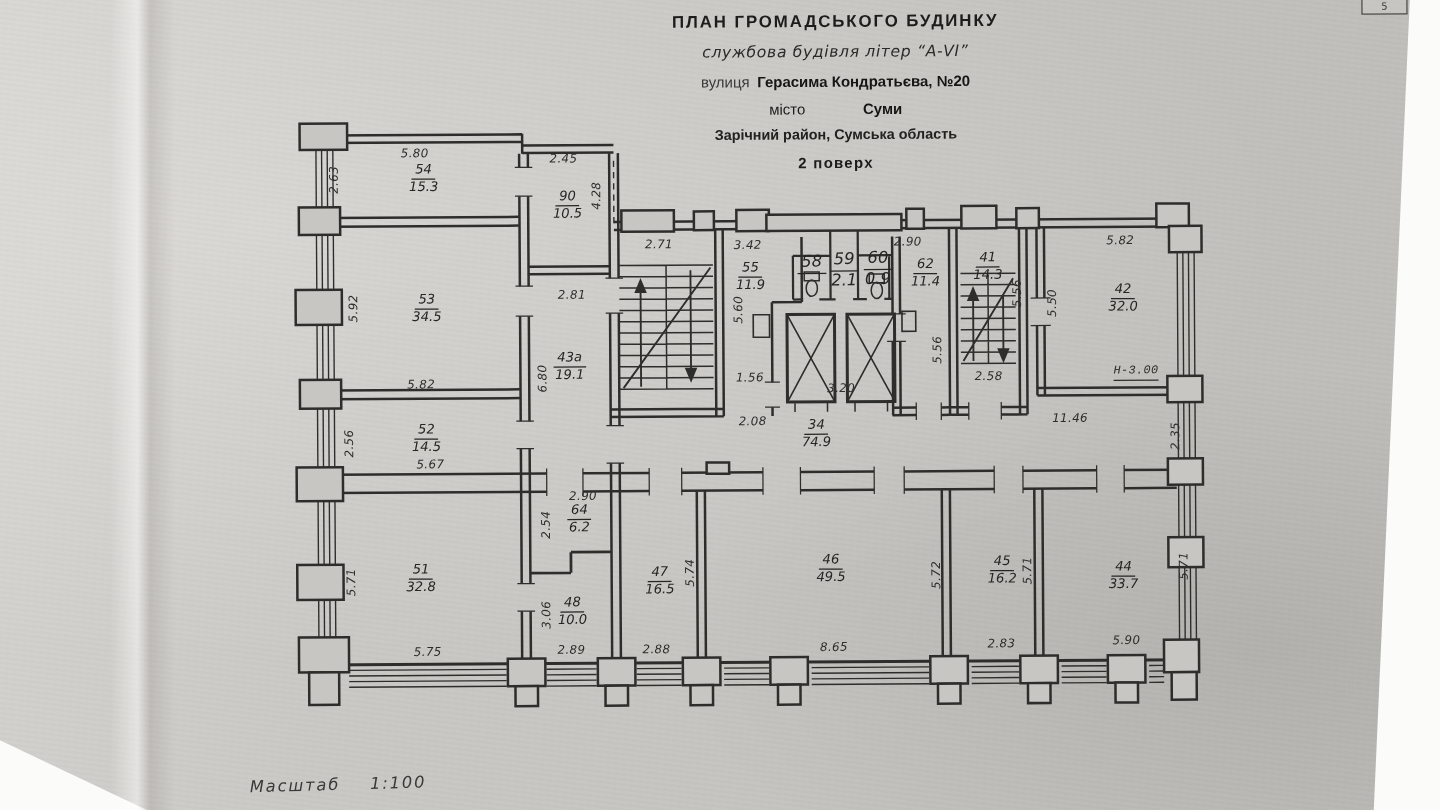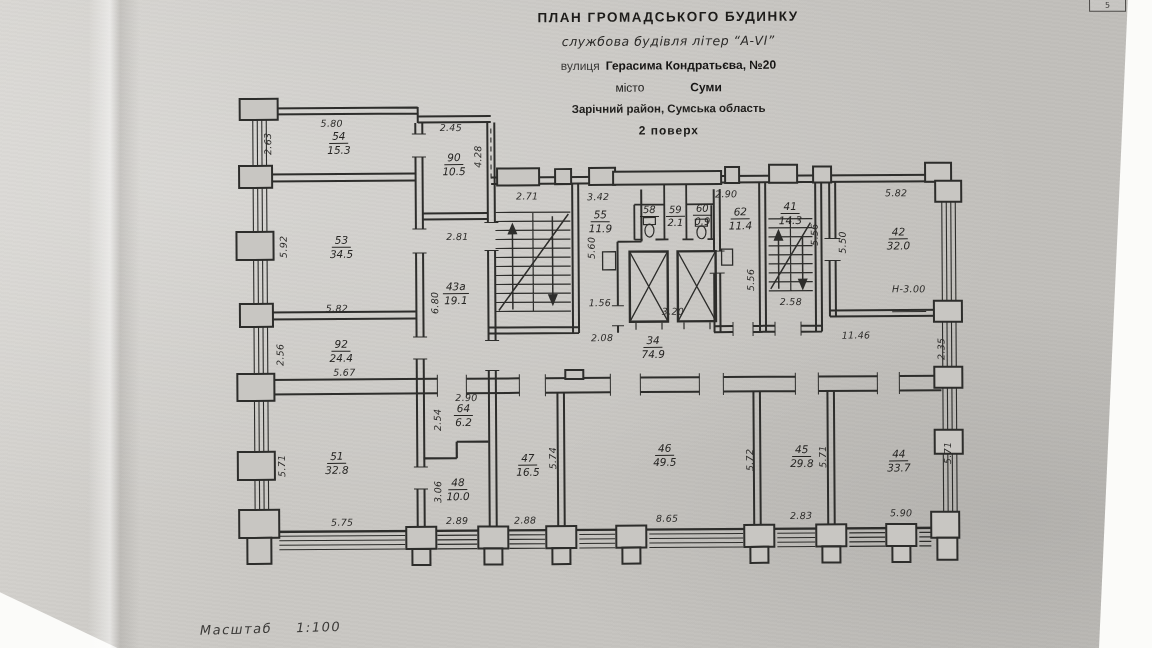--- a/index.html
+++ b/index.html
@@ -15,25 +15,25 @@
   .paper::after{content:"";position:absolute;inset:0;
     background:repeating-linear-gradient(7deg, rgba(0,0,0,.015) 0 2px, rgba(255,255,255,0) 2px 4px);}
   .crease{position:absolute;left:88px;top:0;width:52px;height:648px;
     background:linear-gradient(90deg, rgba(255,255,255,0) 0%, rgba(255,255,255,.45) 42%, rgba(90,86,82,.14) 62%, rgba(255,255,255,0) 100%);}
   .scan{position:absolute;inset:0;transform:rotate(-0.35deg);}
   svg{position:absolute;left:0;top:0;}
   .dim{position:absolute;transform:translate(-50%,-50%);font:italic 9.5px/1 "DejaVu Sans",sans-serif;
        color:#2e2d2b;white-space:nowrap;letter-spacing:.3px;}
   .dimv{position:absolute;transform:translate(-50%,-50%) rotate(-90deg);font:italic 9.5px/1 "DejaVu Sans",sans-serif;
        color:#2e2d2b;white-space:nowrap;letter-spacing:.3px;}
-  .ul{border-bottom:1px solid #2e2d2b;padding-bottom:17px;}
+  .ul{border-bottom:1px solid #2e2d2b;padding-bottom:2px;font-family:Liberation Mono, monospace;}
   .rlabel{position:absolute;transform:translate(-50%,-50%);display:flex;flex-direction:column;align-items:center;
        font:italic 10.5px/1.25 "DejaVu Sans",sans-serif;color:#262523;}
   .rlabel .n{border-bottom:1.1px solid #262523;padding:0 3px;}
-  .rlabel.sm{font-size:10px;line-height:1.2;}
+  .rlabel.sm{font-size:13px;line-height:1.2;}
   .title{position:absolute;left:520px;top:10px;width:300px;text-align:center;color:#1d1c1a;
        font-family:"Liberation Sans",sans-serif;}
   .t1{font-weight:700;font-size:13.5px;letter-spacing:1.5px;}
   .t2{font-style:italic;font-size:12.5px;margin-top:9px;letter-spacing:.5px;font-family:"DejaVu Sans",sans-serif;color:#2b2a28;}
   .t3{margin-top:10px;font-size:12px;color:#3a3937;}
   .t3 b{margin-left:6px;color:#161514;}
   .t4{margin-top:8px;font-size:12px;display:flex;justify-content:center;gap:46px;}
   .t4 b{color:#161514;}
   .t5{margin-top:8px;font-size:11.5px;font-weight:600;color:#22211f;}
   .t6{margin-top:9px;font-size:12px;font-weight:700;letter-spacing:1px;}
@@ -184,22 +184,22 @@
       </div>
   <div class="rlabel" style="left:342px;top:246px">
         <span class="n">53</span>
         <span>34.5</span>
       </div>
   <div class="rlabel" style="left:456px;top:293px">
         <span class="n">43а</span>
         <span>19.1</span>
       </div>
   <div class="rlabel" style="left:341px;top:350px">
-        <span class="n">92</span>
-        <span>24.4</span>
+        <span class="n">52</span>
+        <span>14.5</span>
       </div>
   <div class="rlabel" style="left:463px;top:415px">
         <span class="n">64</span>
         <span>6.2</span>
       </div>
   <div class="rlabel" style="left:457px;top:489px">
         <span class="n">48</span>
         <span>10.0</span>
       </div>
   <div class="rlabel" style="left:336px;top:462px">
@@ -240,21 +240,21 @@
   <div class="rlabel" style="left:527px;top:465px">
         <span class="n">47</span>
         <span>16.5</span>
       </div>
   <div class="rlabel" style="left:664px;top:456px">
         <span class="n">46</span>
         <span>49.5</span>
       </div>
   <div class="rlabel" style="left:801px;top:458px">
         <span class="n">45</span>
-        <span>29.8</span>
+        <span>16.2</span>
       </div>
   <div class="rlabel" style="left:898px;top:463px">
         <span class="n">44</span>
         <span>33.7</span>
       </div>
 
   <div class="dim" style="left:333px;top:122px">5.80</div>
   <div class="dimv" style="left:269px;top:142px">2.63</div>
   <div class="dim" style="left:452px;top:127px">2.45</div>
   <div class="dimv" style="left:479px;top:156px">4.28</div>

